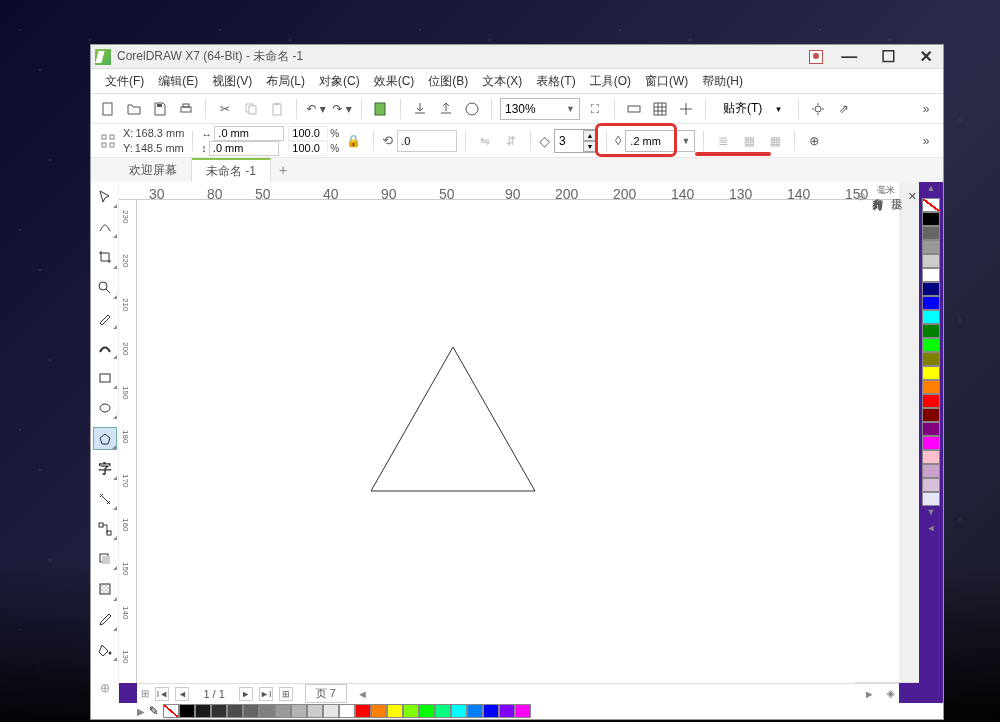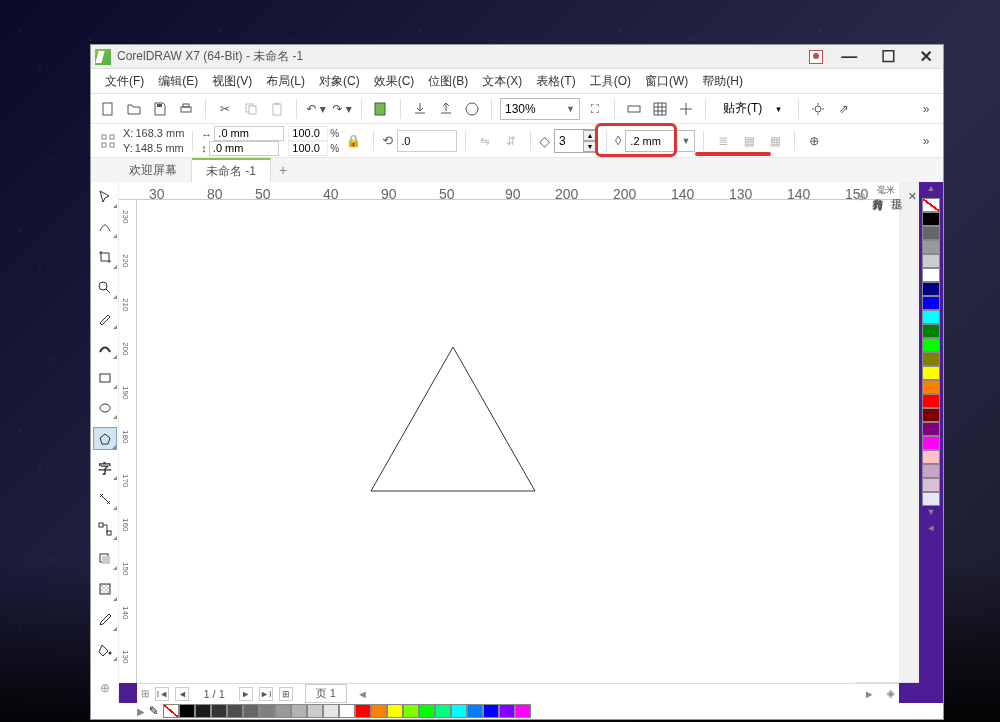--- a/index.html
+++ b/index.html
@@ -652,21 +652,21 @@
     </div>
 
     <div class="statusbar">
       <span style="font-size:10px;color:#888">⊞</span>
       <span class="pg-btn">I◄</span>
       <span class="pg-btn">◄</span>
       <span style="padding:0 8px">1 / 1</span>
       <span class="pg-btn">►</span>
       <span class="pg-btn">►I</span>
       <span class="pg-btn">⊞</span>
-      <span style="border:1px solid #ccc;padding:1px 10px;margin-left:6px">页 1</span>
+      <span style="border:1px solid #ccc;padding:1px 10px;margin-left:6px">页 7</span>
       <span style="margin-left:4px;color:#888">◄</span>
       <div style="flex:1"></div>
       <span style="color:#888">►</span>
       <span style="color:#888;margin-left:6px">◈</span>
     </div>
 
     <div class="right-panels">
       <div class="docker-tabs">
         <div class="docker-tab" style="writing-mode:horizontal-tb;text-align:center">✕</div>
         <div class="docker-tab">提示</div>

